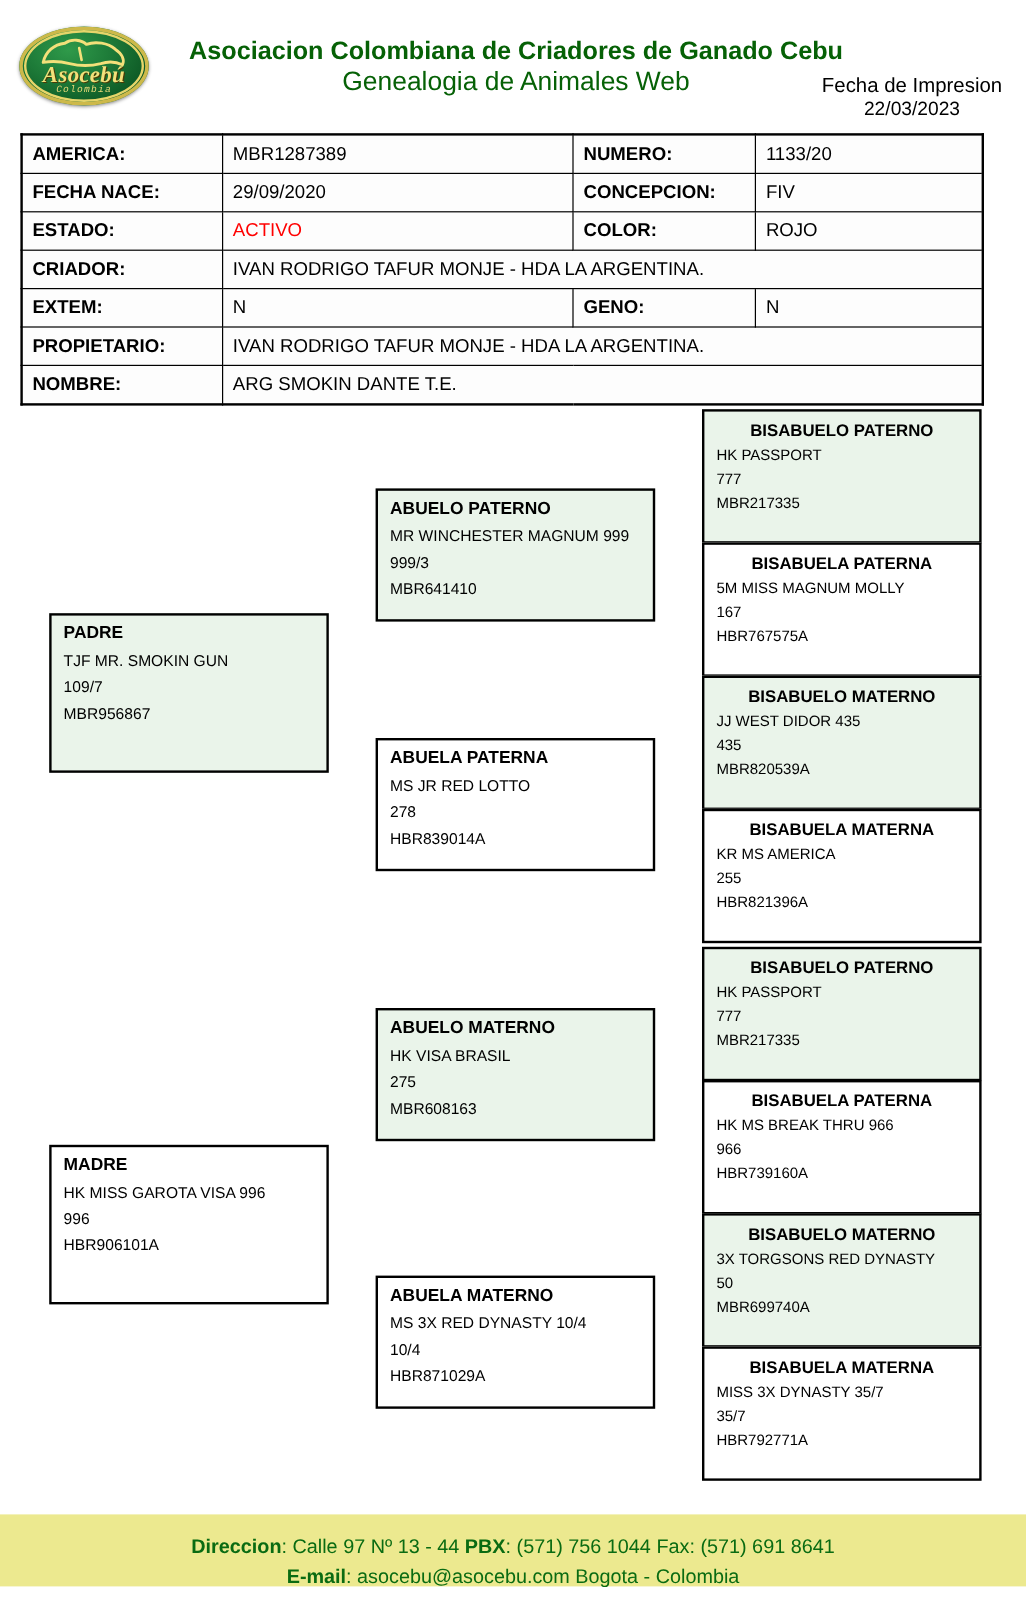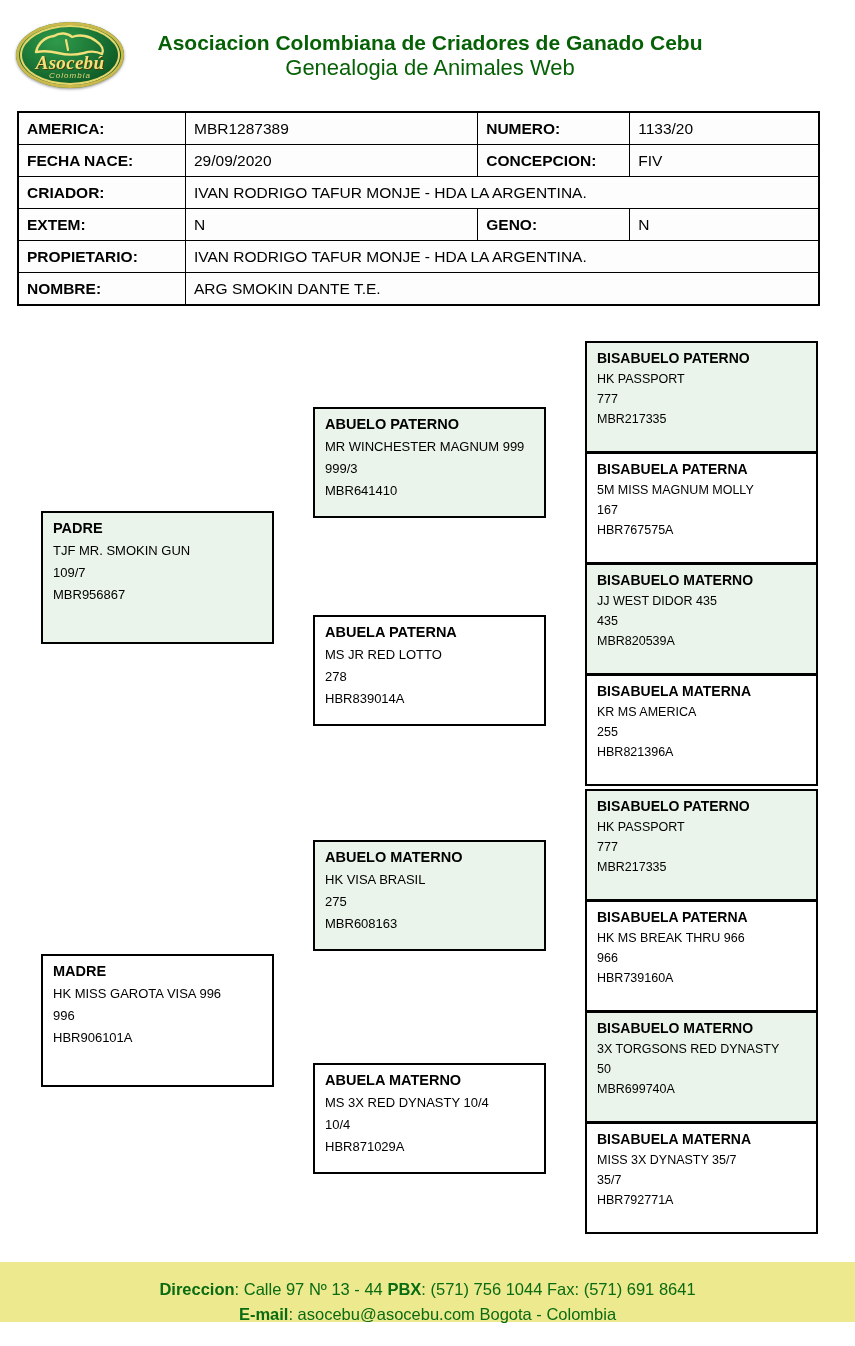--- a/index.html
+++ b/index.html
@@ -31,21 +31,21 @@
   #logo .word{
     position:absolute;left:0;right:0;top:30px;text-align:center;
     font-family:"Liberation Serif", serif;
     font-weight:bold;font-style:italic;
     font-size:19px;color:#f3e07a;
     letter-spacing:.3px;
     text-shadow:1px 1px 0 #4a3b06;
   }
   #logo .sub{
     position:absolute;left:0;right:0;top:49px;text-align:center;
-    font-family:Liberation Sans, sans-serif;
+    font-family:Liberation Mono, monospace;
     font-style:italic;font-size:8px;color:#e7d878;letter-spacing:1px;
   }
 
   #title-block{position:absolute;left:150px;top:30px;width:560px;text-align:center;}
   #title-block .l1{
     color:#066106;font-size:21px;font-weight:bold;line-height:25px;white-space:nowrap;
   }
   #title-block .l2{
     color:#066106;font-size:22px;font-weight:normal;line-height:25px;white-space:nowrap;
   }
@@ -85,21 +85,21 @@
   .pbox.male{background:#eaf4ea;}
   .pbox .ttl{font-size:14.5px;font-weight:bold;color:#000;line-height:17px;margin-bottom:5px;}
   .pbox .ln{font-size:13px;color:#000;line-height:16px;margin-top:6px;white-space:nowrap;}
 
   
   .c1{left:41px;width:233px;height:133px;}
   
   .c2{left:313px;width:233px;height:111px;}
   
   .c3{left:585px;width:233px;height:112px;}
-  .c3 .ttl{font-size:14px;}
+  .c3 .ttl{font-size:14px;text-align:center;}
   .c3 .ln{font-size:12.5px;line-height:15px;margin-top:5px;}
 
   
   #footer{
     position:absolute;left:0;top:1262px;width:855px;height:60px;
     background:#ece98f;
     text-align:center;
   }
   #footer .fl{
     color:#0a6b12;font-size:16.5px;line-height:25px;padding-top:0;
@@ -120,35 +120,45 @@
     </svg>
     <div class="word">Asocebú</div>
     <div class="sub">Colombia</div>
   </div>
 
   <div id="title-block">
     <div class="l1">Asociacion Colombiana de Criadores de Ganado Cebu</div>
     <div class="l2">Genealogia de Animales Web</div>
   </div>
 
+  <div id="print-date">
+    <div>Fecha de Impresion</div>
+    <div class="d">22/03/2023</div>
+  </div>
 </div>
 
 <table id="info-table">
   <tbody>
     <tr>
       <td class="lbl">AMERICA:</td>
       <td class="val">MBR1287389</td>
       <td class="lbl2">NUMERO:</td>
       <td class="val">1133/20</td>
     </tr>
     <tr>
       <td class="lbl">FECHA NACE:</td>
       <td class="val">29/09/2020</td>
       <td class="lbl2">CONCEPCION:</td>
       <td class="val">FIV</td>
+    </tr>
+    <tr>
+      <td class="lbl">ESTADO:</td>
+      <td class="val red">ACTIVO</td>
+      <td class="lbl2">COLOR:</td>
+      <td class="val">ROJO</td>
     </tr>
     <tr>
       <td class="lbl">CRIADOR:</td>
       <td class="val" colspan="3">IVAN RODRIGO TAFUR MONJE - HDA LA ARGENTINA.</td>
     </tr>
     <tr>
       <td class="lbl">EXTEM:</td>
       <td class="val">N</td>
       <td class="lbl2">GENO:</td>
       <td class="val">N</td>

